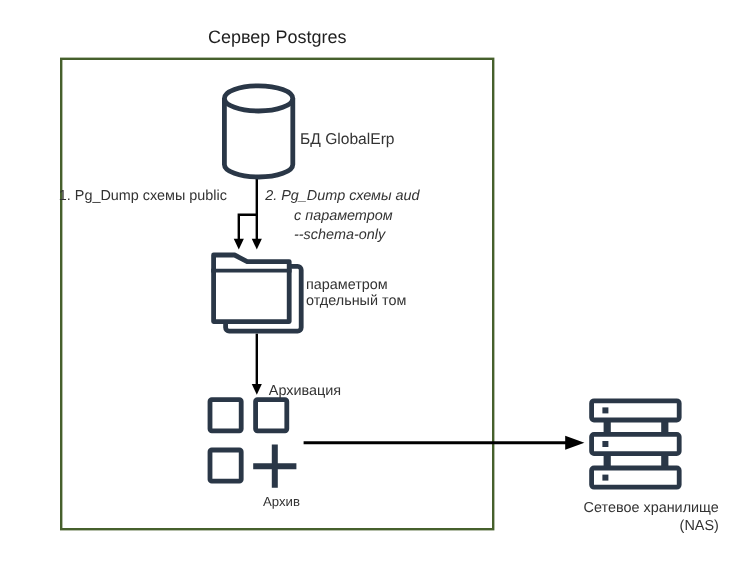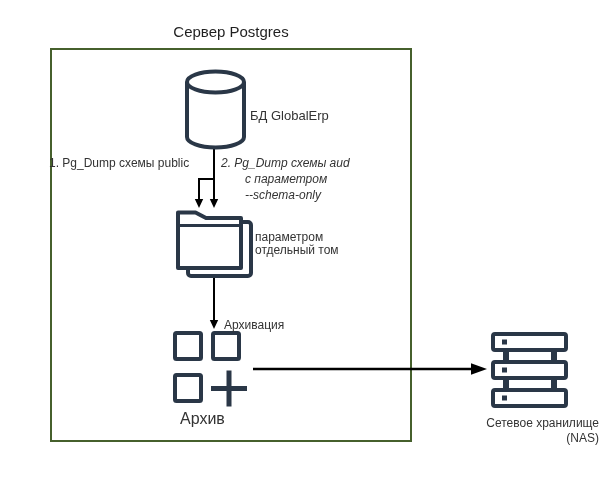--- a/index.html
+++ b/index.html
@@ -17,21 +17,21 @@
   .server-box{
     position:absolute;left:50px;top:48px;width:358px;height:390px;
     border:2px solid #46602c;background:transparent;
   }
   .db-label{left:250px;top:109px;font-size:13px;text-align:center;}
   .dump-public-label{left:49px;top:156px;}
   .dump-aud-label{left:221px;top:155px;line-height:16px;font-style:italic;}
   .dump-aud-label .indent{display:block;margin-left:24px;}
   .volume-label{left:255px;top:231px;line-height:13px;}
   .archivation-label{left:224px;top:302px;margin-top:16px;}
-  .archive-label{left:180px;top:412px;width:70px;text-align:left;font-size:16px;}
+  .archive-label{left:180px;top:412px;width:70px;text-align:right;font-size:11px;}
   .nas-label{left:457px;top:416px;width:142px;text-align:right;line-height:15px;}
   svg{position:absolute;left:0;top:0;}
   .icon-stroke{stroke:#2a3747;fill:#ffffff;}
   .icon-stroke-nofill{stroke:#2a3747;fill:none;}
   .icon-fill{fill:#2a3747;stroke:none;}
   .arrow-line{stroke:#000000;fill:none;}
   .arrow-head{fill:#000000;stroke:none;}
 </style>
 </head>
 <body>

